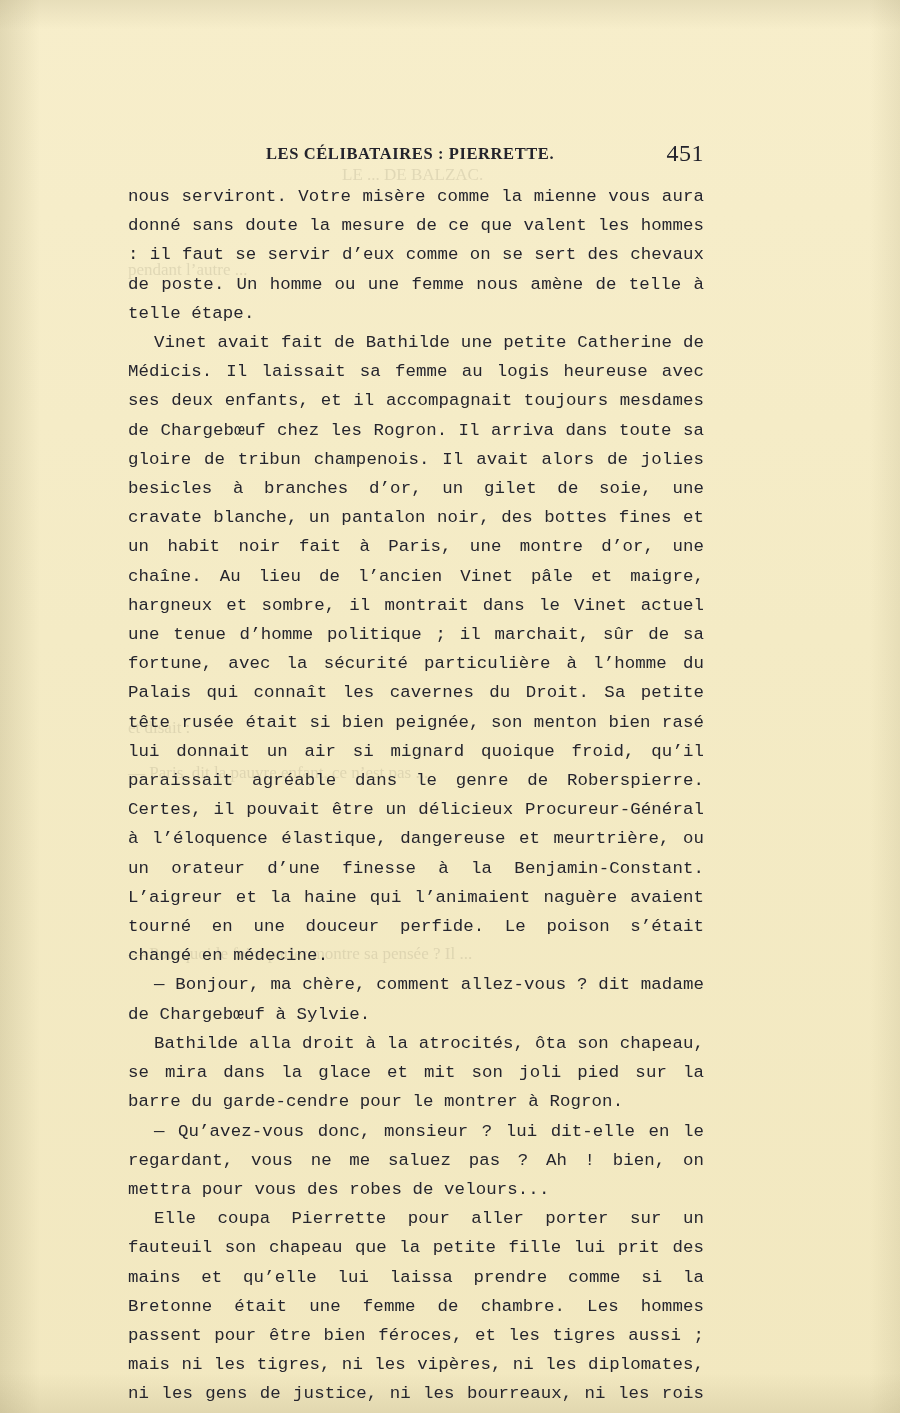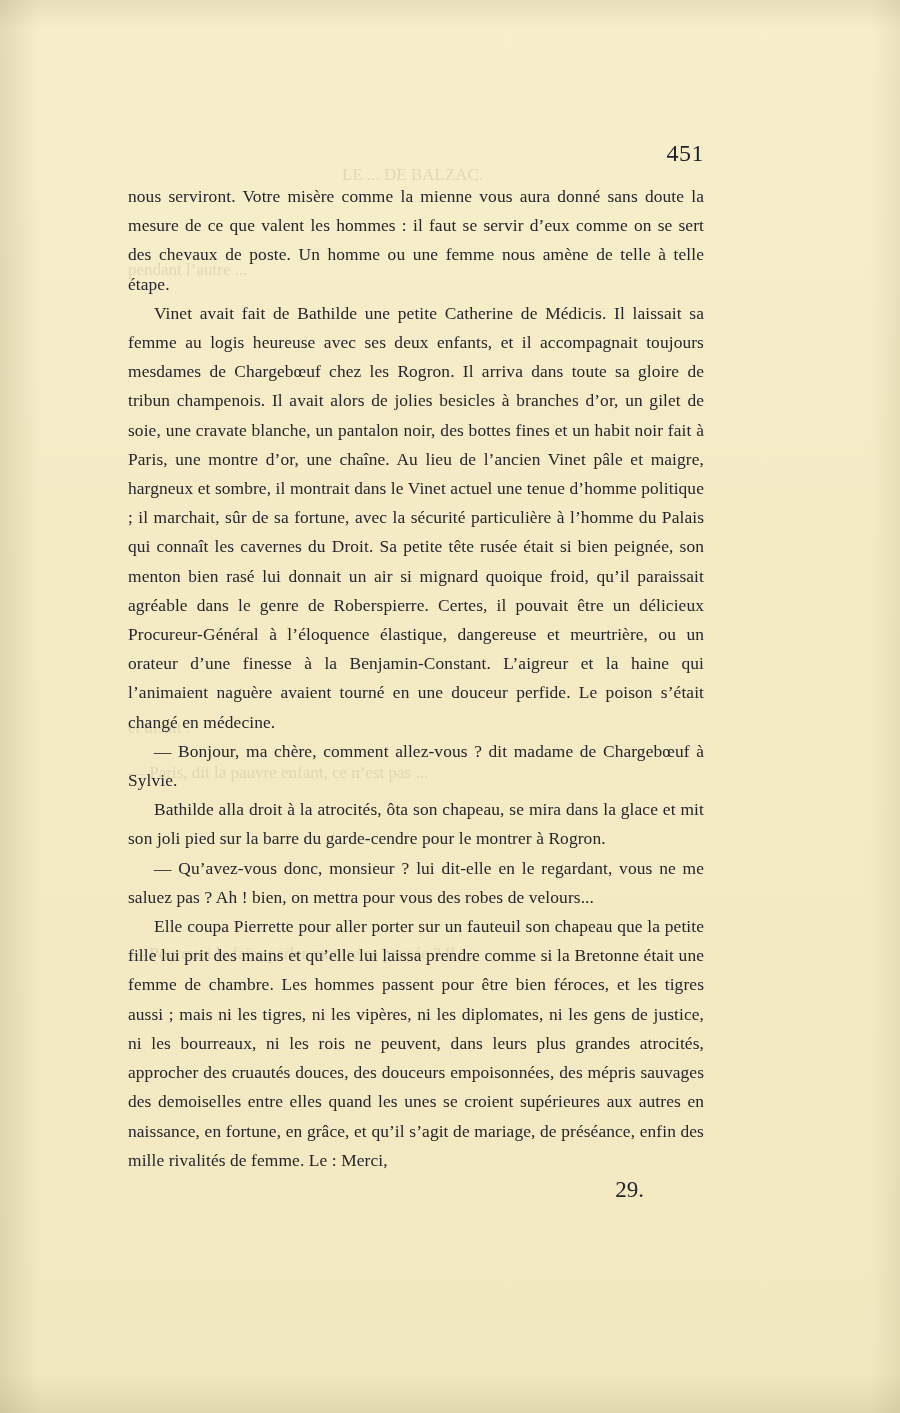--- a/index.html
+++ b/index.html
@@ -54,20 +54,21 @@
     letter-spacing: 0.5px;
   }
   .body-text p {
     margin: 0;
     font-size: 17.4px;
     line-height: 29.2px;
     text-align: justify;
     text-justify: inter-word;
     color: #25252e;
     letter-spacing: 0.1px;
+    font-family: Liberation Mono, monospace;
   }
   .body-text p.indent {
     text-indent: 26px;
   }
   .body-text p.noindent {
     text-indent: 0;
   }
   .catchword {
     margin-top: 2px;
     text-align: right;
@@ -129,20 +130,21 @@
 
   <div class="ghost" style="left:342px; top:160px;">LE   ...   DE   BALZAC.</div>
   <div class="ghost" style="left:128px; top:255px;">pendant l’autre ...</div>
   <div class="ghost" style="left:128px; top:713px;text-align:center;">et disait :</div>
   <div class="ghost" style="left:128px; top:758px;">— Paris, dit la pauvre enfant, ce n’est pas ...</div>
   <div class="ghost" style="left:128px; top:939px;">— Pourquoi le faire parler montre sa pensée ? Il ...</div>
 
   <div class="page-inner">
 
     <div class="running-head">
+      <div class="head-title">LES CÉLIBATAIRES : PIERRETTE.</div>
       <div class="head-folio">451</div>
     </div>
 
     <div class="body-text">
       <p class="noindent">nous serviront. Votre misère comme la mienne vous aura donné sans doute la mesure de ce que valent les hommes : il faut se servir d’eux comme on se sert des chevaux de poste. Un homme ou une femme nous amène de telle à telle étape.</p>
       <p class="indent">Vinet avait fait de Bathilde une petite Catherine de Médicis. Il laissait sa femme au logis heureuse avec ses deux enfants, et il accompagnait toujours mesdames de Chargebœuf chez les Rogron. Il arriva dans toute sa gloire de tribun champenois. Il avait alors de jolies besicles à branches d’or, un gilet de soie, une cravate blanche, un pantalon noir, des bottes fines et un habit noir fait à Paris, une montre d’or, une chaîne. Au lieu de l’ancien Vinet pâle et maigre, hargneux et sombre, il montrait dans le Vinet actuel une tenue d’homme politique ; il marchait, sûr de sa fortune, avec la sécurité particulière à l’homme du Palais qui connaît les cavernes du Droit. Sa petite tête rusée était si bien peignée, son menton bien rasé lui donnait un air si mignard quoique froid, qu’il paraissait agréable dans le genre de Roberspierre. Certes, il pouvait être un délicieux Procureur-Général à l’éloquence élastique, dangereuse et meurtrière, ou un orateur d’une finesse à la Benjamin-Constant. L’aigreur et la haine qui l’animaient naguère avaient tourné en une douceur perfide. Le poison s’était changé en médecine.</p>
       <p class="indent">— Bonjour, ma chère, comment allez-vous ? dit madame de Chargebœuf à Sylvie.</p>
       <p class="indent">Bathilde alla droit à la atrocités, ôta son chapeau, se mira dans la glace et mit son joli pied sur la barre du garde-cendre pour le montrer à Rogron.</p>
       <p class="indent">— Qu’avez-vous donc, monsieur ? lui dit-elle en le regardant, vous ne me saluez pas ? Ah ! bien, on mettra pour vous des robes de velours...</p>
       <p class="indent">Elle coupa Pierrette pour aller porter sur un fauteuil son chapeau que la petite fille lui prit des mains et qu’elle lui laissa prendre comme si la Bretonne était une femme de chambre. Les hommes passent pour être bien féroces, et les tigres aussi ; mais ni les tigres, ni les vipères, ni les diplomates, ni les gens de justice, ni les bourreaux, ni les rois ne peuvent, dans leurs plus grandes atrocités, approcher des cruautés douces, des douceurs empoisonnées, des mépris sauvages des demoiselles entre elles quand les unes se croient supérieures aux autres en naissance, en fortune, en grâce, et qu’il s’agit de mariage, de préséance, enfin des mille rivalités de femme. Le : Merci,</p>

